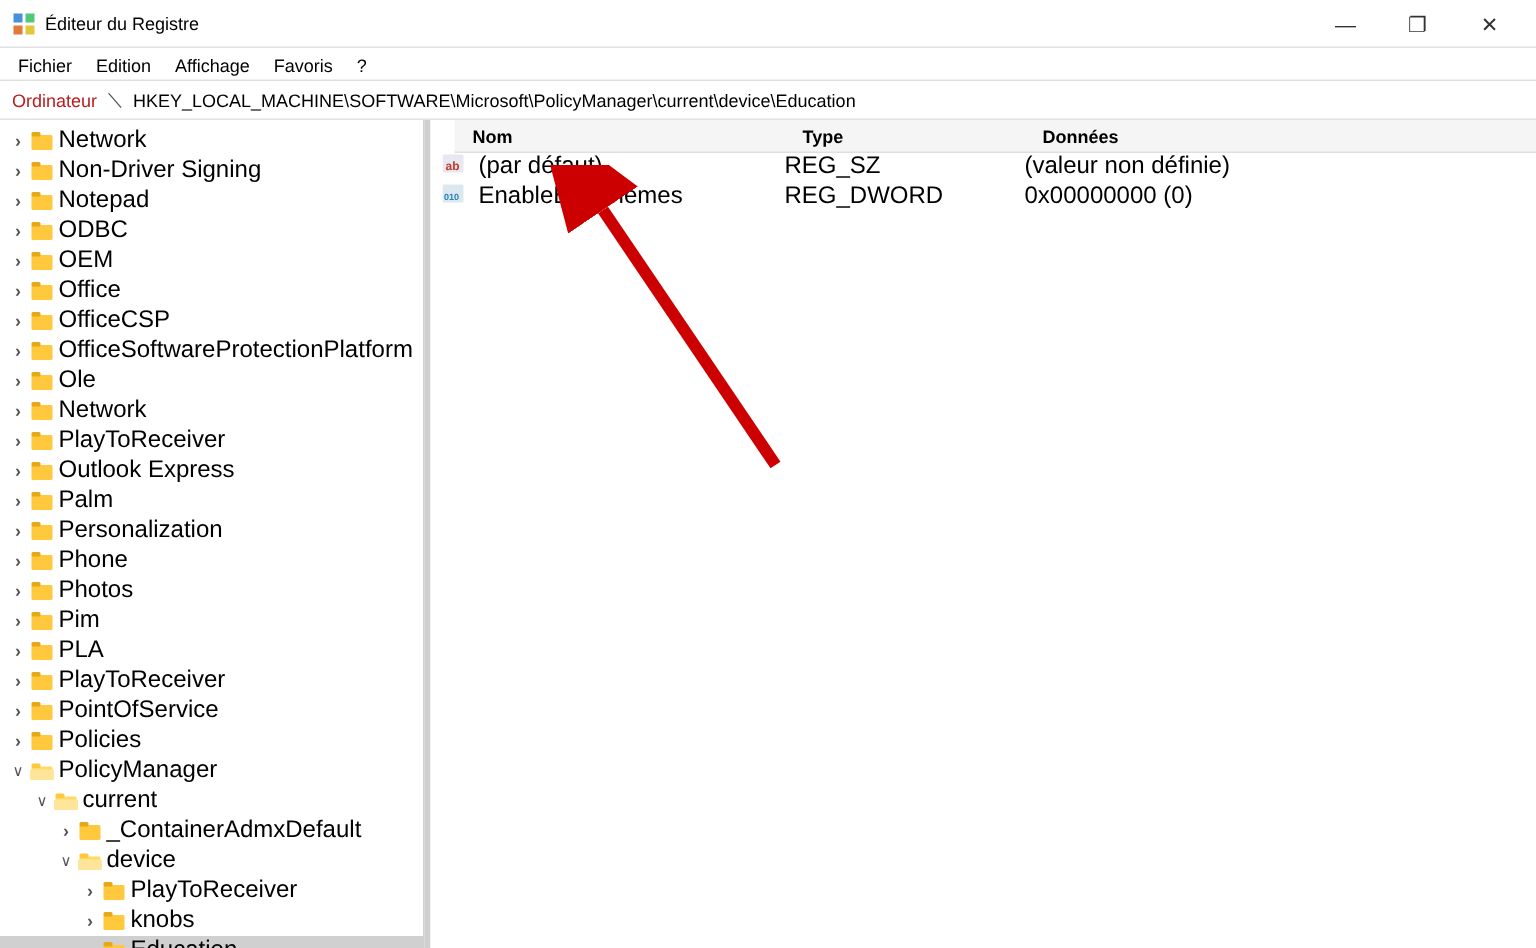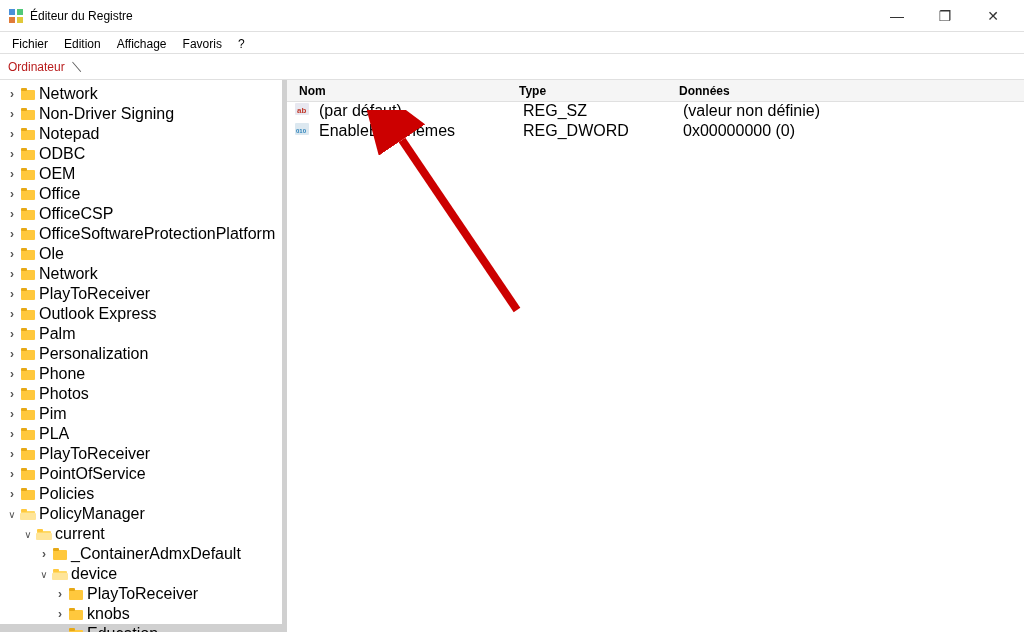--- a/index.html
+++ b/index.html
@@ -157,20 +157,21 @@
       position: relative;
     }
 
     .detail-header {
       display: flex;
       align-items: center;
       height: 22px;
       border-bottom: 1px solid #e0e0e0;
       padding: 0 8px;
       background: #f5f5f5;
+      margin-left: 16px;
     }
     .detail-col {
       font-size: 12px;
       font-weight: 600;
       color: #000;
       cursor: pointer;
       padding: 0 4px;
     }
     .col-name { width: 220px; }
     .col-type { width: 160px; }
@@ -239,20 +240,21 @@
   <span class="menu-item">Fichier</span>
   <span class="menu-item">Edition</span>
   <span class="menu-item">Affichage</span>
   <span class="menu-item">Favoris</span>
   <span class="menu-item">?</span>
 </div>
 
 <div class="address-bar">
   <span class="address-label">Ordinateur</span>
   <span style="color:#555">＼</span>
+  <span class="address-path">HKEY_LOCAL_MACHINE\SOFTWARE\Microsoft\PolicyManager\current\device\Education</span>
 </div>
 
 <div class="main-content">
 
   <div class="tree-pane" id="tree-pane">
 
   <div class="tree-item" style="padding-left: 4px;">
         <span class="tree-toggle" style="font-size: 12px; font-weight: bold;">›</span>
         <svg viewBox="0 0 16 14" class="folder-icon">
           <rect x="1" y="3" width="14" height="10" rx="1" fill="#ffc83d"></rect>

